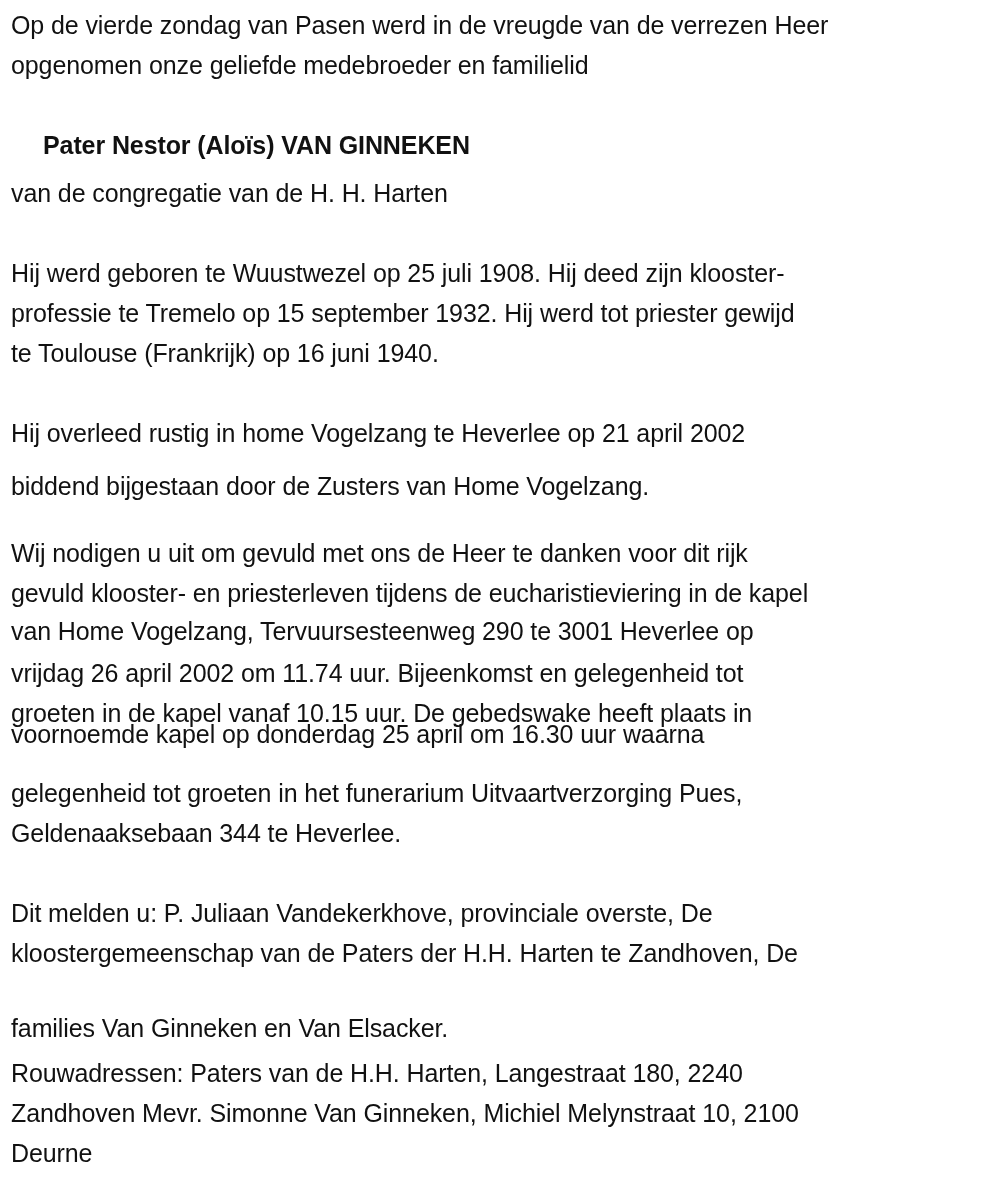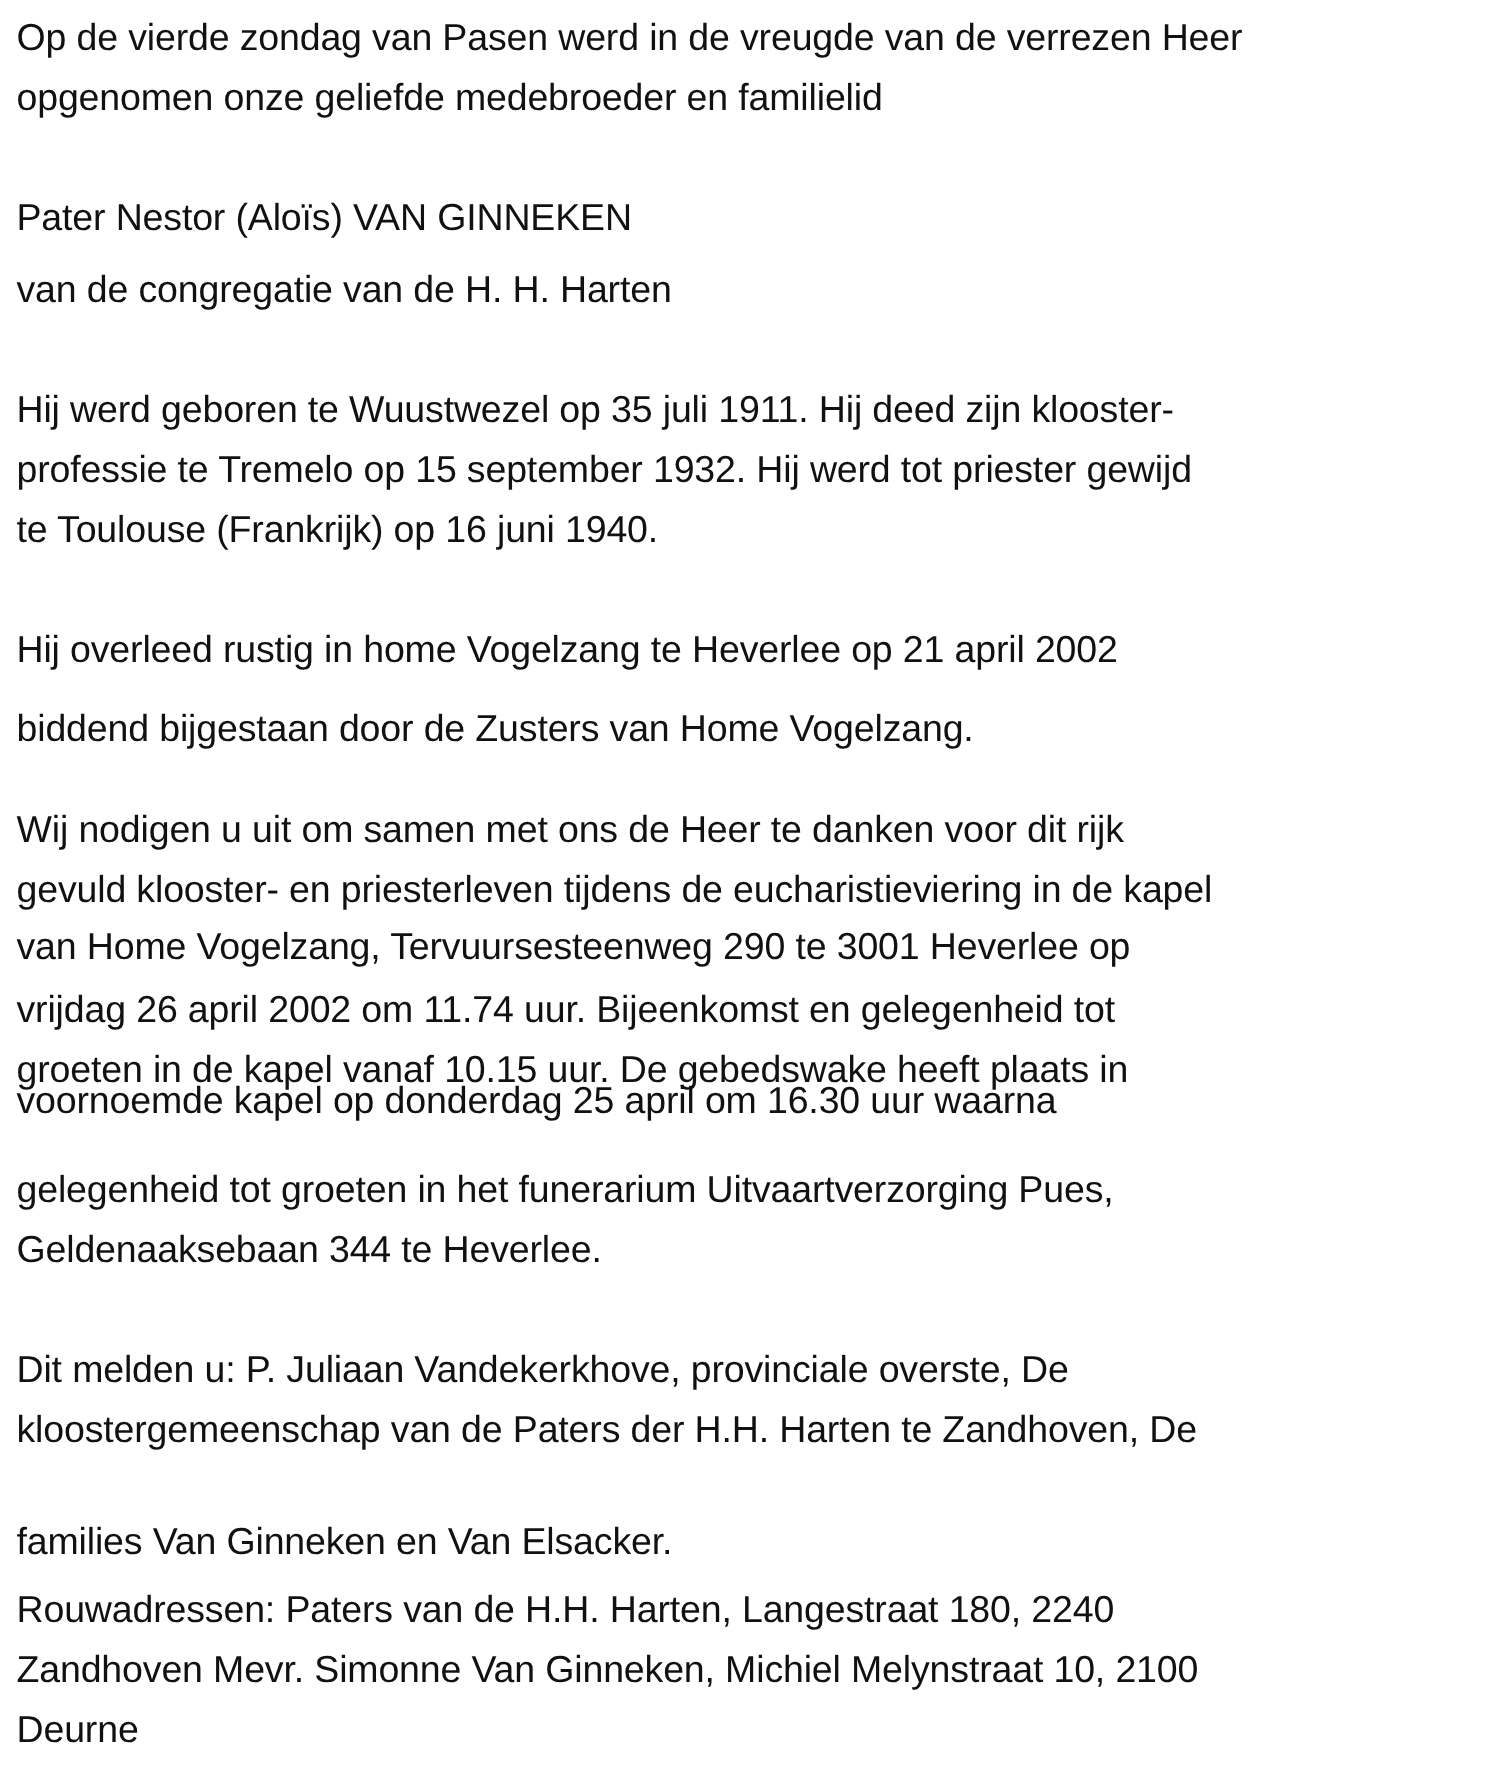--- a/index.html
+++ b/index.html
@@ -1,46 +1,46 @@
 <!DOCTYPE html>
 <html><head>
 <meta charset="utf-8">
 <style>
   html, body { margin:0; padding:0; background:#ffffff; }
   body { width:1000px; height:1184px; overflow:hidden; position:relative;
          font-family:"Liberation Sans", sans-serif; color:#111111; }
   .line { position:absolute; left:11px; white-space:nowrap; font-size:25px;
           line-height:40px; height:40px; letter-spacing:-0.1px; transform-origin:left center; }
-  .bold { font-weight:normal; }
+  .bold { font-weight:bold;margin-left:32px; }
 </style>
 </head>
 <body>
 
 <div>
   <div>
     <div class="line" style="top:5px">Op de vierde zondag van Pasen werd in de vreugde van de verrezen Heer</div>
     <div class="line" style="top:45px">opgenomen onze geliefde medebroeder en familielid</div>
   </div>
 
   <div class="line bold" style="top:125px">Pater Nestor (Aloïs) VAN GINNEKEN</div>
   <div class="line" style="top:173px">van de congregatie van de H. H. Harten</div>
 
   <div>
-    <div class="line" style="top:253px">Hij werd geboren te Wuustwezel op 35 juli 1911. Hij deed zijn klooster-</div>
+    <div class="line" style="top:253px">Hij werd geboren te Wuustwezel op 25 juli 1908. Hij deed zijn klooster-</div>
     <div class="line" style="top:293px">professie te Tremelo op 15 september 1932. Hij werd tot priester gewijd</div>
     <div class="line" style="top:333px">te Toulouse (Frankrijk) op 16 juni 1940.</div>
   </div>
 
   <div>
     <div class="line" style="top:413px">Hij overleed rustig in home Vogelzang te Heverlee op 21 april 2002</div>
     <div class="line" style="top:466px">biddend bijgestaan door de Zusters van Home Vogelzang.</div>
   </div>
 
   <div>
-    <div class="line" style="top:533px">Wij nodigen u uit om samen met ons de Heer te danken voor dit rijk</div>
+    <div class="line" style="top:533px">Wij nodigen u uit om gevuld met ons de Heer te danken voor dit rijk</div>
     <div class="line" style="top:573px">gevuld klooster- en priesterleven tijdens de eucharistieviering in de kapel</div>
     <div class="line" style="top:611px">van Home Vogelzang, Tervuursesteenweg 290 te 3001 Heverlee op</div>
     <div class="line" style="top:653px">vrijdag 26 april 2002 om 11.74 uur. Bijeenkomst en gelegenheid tot</div>
     <div class="line" style="top:693px">groeten in de kapel vanaf 10.15 uur. De gebedswake heeft plaats in</div>
     <div class="line" style="top:714px">voornoemde kapel op donderdag 25 april om 16.30 uur waarna</div>
     <div class="line" style="top:773px">gelegenheid tot groeten in het funerarium Uitvaartverzorging Pues,</div>
     <div class="line" style="top:813px">Geldenaaksebaan 344 te Heverlee.</div>
   </div>
 
   <div>

